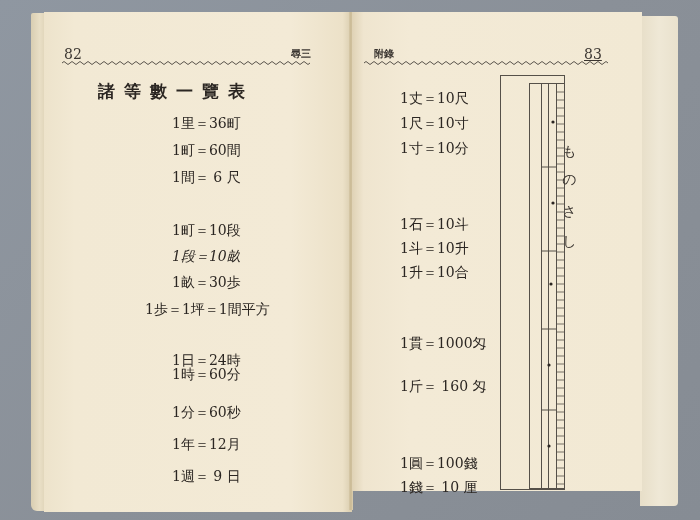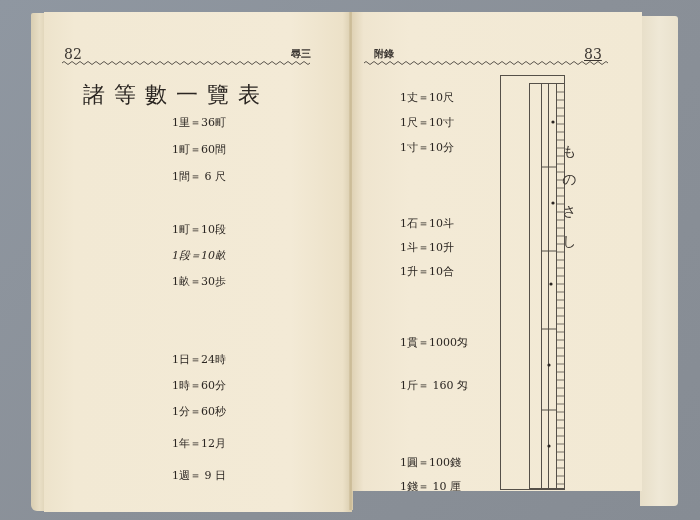--- a/index.html
+++ b/index.html
@@ -38,24 +38,24 @@
     font-family:"DejaVu Serif", serif;
   }
   .header-title {
     position:absolute; font-size:10px; color:#3a3530; font-weight:bold;
   }
   .wavy {
     position:absolute; height:6px;
   }
   .title {
     position:absolute; left:0; width:100%; text-align:center;
-    font-size:22px; font-weight:normal; color:#2b2622; letter-spacing:9px;
+    font-size:17px; font-weight:bold; color:#2b2622; letter-spacing:9px;
   }
   .eq {
-    position:absolute; font-size:11px; color:#2b2622; white-space:nowrap;
+    position:absolute; font-size:14px; color:#2b2622; white-space:nowrap;
     font-family:"DejaVu Serif", serif;
   }
   .ruler {
     position:absolute; left:500px; top:75px;
   }
   .monosashi {
     position:absolute; left:566px; top:135px; width:20px;
     font-size:14px; color:#3a3530; line-height:32px; text-align:center;
     writing-mode: vertical-rl;
     letter-spacing:14px;
@@ -77,23 +77,24 @@
   <div class="title" style="top:68px; left:-22px;">諸等數一覽表</div>
 
   <span class="eq" style="left:128px; top:103px;">1里＝36町</span>
   <span class="eq" style="left:128px; top:130px;text-align:right;">1町＝60間</span>
   <span class="eq" style="left:128px; top:157px;">1間＝ 6 尺</span>
 
   <span class="eq" style="left:128px; top:210px;">1町＝10段</span>
   <span class="eq" style="left:128px; top:236px;font-style:italic;">1段＝10畝</span>
   <span class="eq" style="left:128px; top:262px;">1畝＝30歩</span>
 
+  <span class="eq" style="left:101px; top:289px;">1歩＝1坪＝1間平方</span>
 
   <span class="eq" style="left:128px; top:340px;">1日＝24時</span>
-  <span class="eq" style="left:128px; top:366px;">1時＝60分</span>
+  <span class="eq" style="left:128px; top:354px;">1時＝60分</span>
   <span class="eq" style="left:128px; top:392px;">1分＝60秒</span>
 
   <span class="eq" style="left:128px; top:424px;">1年＝12月</span>
 
   <span class="eq" style="left:128px; top:456px;">1週＝ 9 日</span>
 </div>
 
 <div class="gutter"></div>
 
 <div class="page page-right">

